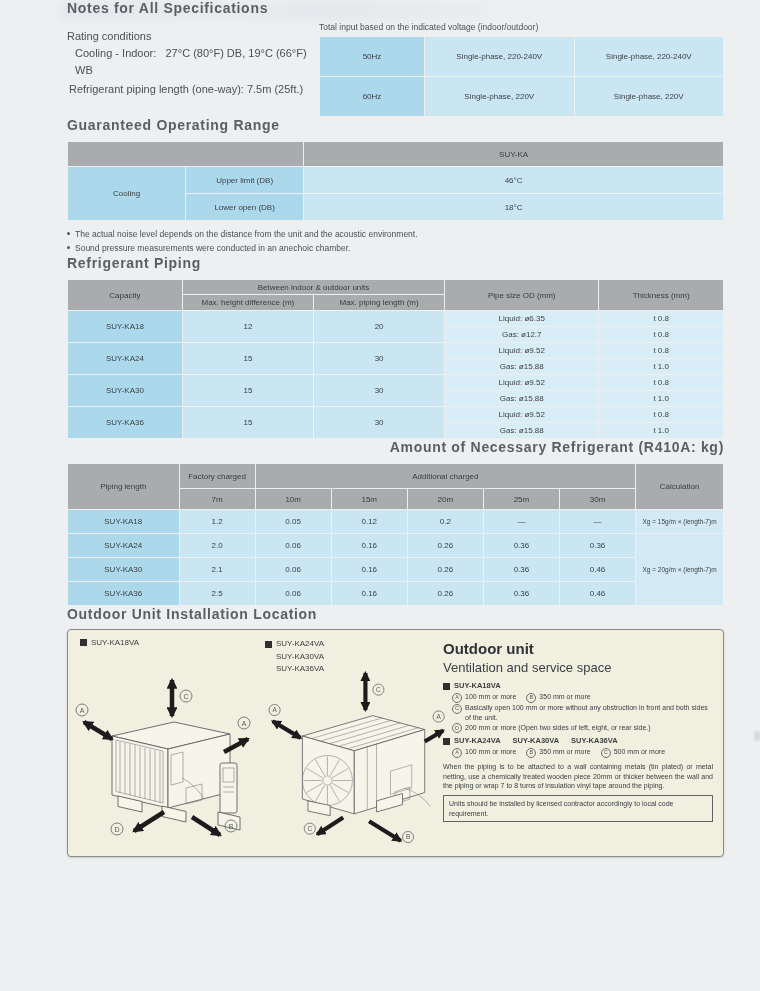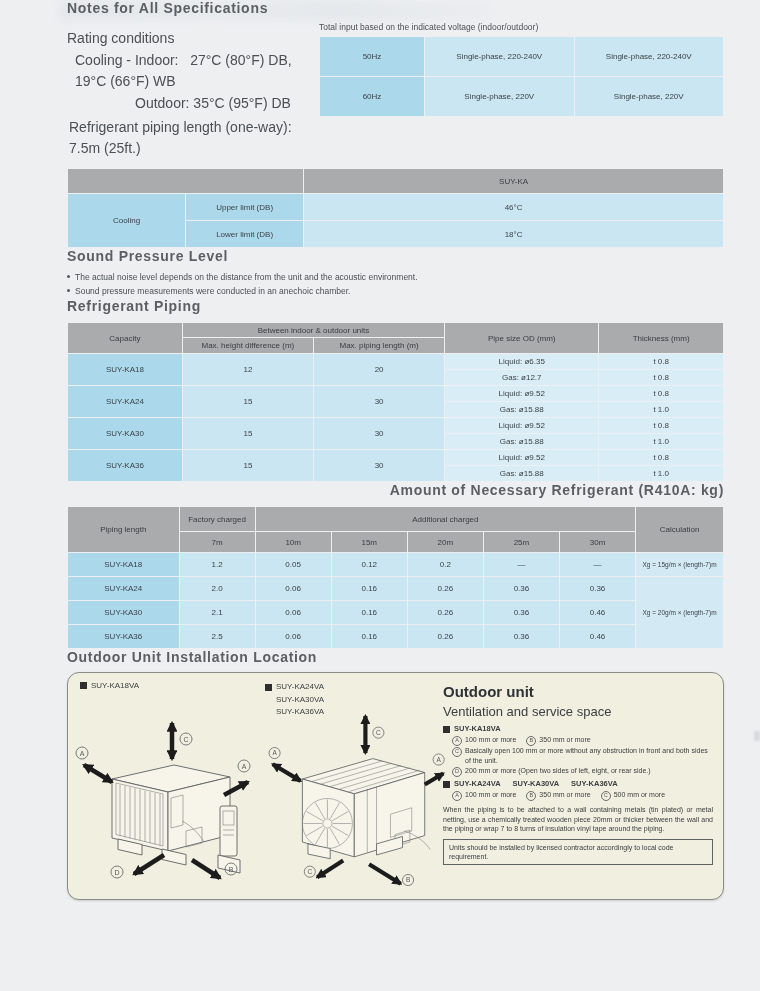--- a/index.html
+++ b/index.html
@@ -12,21 +12,21 @@
   .edge-artifact{position:absolute;right:12px;top:731px;width:6px;height:10px;background:#c9ccce;opacity:.6;border-radius:2px;filter:blur(1px);}
   h2.sec{font-size:14px;font-weight:600;color:#5b5f63;letter-spacing:.7px;margin:0;}
   .h1{margin-top:30px;}
   .h2{margin-top:14px;}
   .h3{margin-top:13px;}
   .h4{margin-top:27px;}
   .h5{margin-top:20px;text-align:right;}
   .h6{margin-top:16px;}
   
   .notes-row{display:flex;margin-top:6px;}
-  .rating{width:252px;font-size:14px;line-height:1.55;color:#4b5054;padding-top:6px;}
+  .rating{width:252px;font-size:11px;line-height:1.55;color:#4b5054;padding-top:6px;}
   .rating .ind1{padding-left:8px;}
   .rating .ind2{padding-left:68px;}
   .rating .ind0{padding-left:2px;margin-top:2px;}
   .vt-wrap{flex:1;}
   .tcap{font-size:8.5px;color:#4b5054;margin:0 0 4px 0;}
   
   table{width:100%;border-collapse:collapse;font-size:8px;color:#3e4347;table-layout:fixed;}
   th,td{border:1px solid #edeff1;text-align:center;vertical-align:middle;font-weight:normal;padding:0 2px;}
   .gray{background:#a9abad;color:#393e41;}
   .bmed{background:#abd8ea;}
@@ -35,21 +35,21 @@
   .voltage tr.hd{height:27px;} .voltage tr.dt{height:40px;}
   .range tr.hd{height:25px;} .range tr.dt{height:27px;}
   .piping tr.hd1{height:15px;} .piping tr.hd2{height:16px;} .piping tr.sub{height:16px;}
   .amount tr.hd1{height:25px;} .amount tr.hd2{height:21px;} .amount tr.dt{height:24px;}
   .amount td.calc{font-size:6.5px;white-space:nowrap;background:#d3eaf5;padding:0 1px;} .mt8{margin-top:8px;}
   
   .bullets{margin-top:7px;font-size:8.5px;line-height:1.6;color:#4b5054;}
   .bullet{display:flex;align-items:baseline;}
   .dot{width:3px;height:3px;border-radius:50%;background:#55595c;margin-right:5px;flex:0 0 auto;position:relative;top:-2px;}
   
-  .panel{position:relative;margin-top:7px;width:655px;height:226px;background:#f1efe0;border:1px solid #8a8c88;border-radius:12px;box-shadow:0 1px 2px rgba(0,0,0,.15);}
+  .panel{position:relative;margin-top:7px;width:655px;height:226px;background:#f1efe0;border:1px solid #8a8c88;border-radius:4px;box-shadow:0 1px 2px rgba(0,0,0,.15);}
   .sq{display:inline-block;width:7px;height:7px;background:#2f2f2f;margin-right:4px;flex:0 0 auto;}
   .diag-label{position:absolute;font-size:8px;color:#3c4043;display:flex;align-items:center;}
   .lbl-stack{position:absolute;font-size:8px;color:#3c4043;line-height:1.55;}
   .lbl-stack .first{display:flex;align-items:center;}
   .lbl-stack .rest{padding-left:11px;}
   .svg1{position:absolute;left:2px;top:30px;}
   .svg2{position:absolute;left:190px;top:30px;}
   .info{position:absolute;left:375px;top:9px;width:270px;font-size:7px;line-height:1.35;color:#3c4043;}
   .info .title{font-size:15px;font-weight:bold;color:#2f3336;}
   .info .subtitle{font-size:13px;margin-bottom:4px;}
@@ -74,21 +74,20 @@
   <div class="ghost"></div>
   <div class="edge-artifact"></div>
 
   <div class="content">
 
     <h2 class="sec h1">Notes for All Specifications</h2>
     <div class="notes-row">
       <div class="rating">
         <div>Rating conditions</div>
         <div class="ind1"><span>Cooling - Indoor:</span>&nbsp;&nbsp;&nbsp;<span>27°C (80°F) DB, 19°C (66°F) WB</span></div>
-        <div class="ind2">Outdoor: 35°C (95°F) DB</div>
         <div class="ind0">Refrigerant piping length (one-way): 7.5m (25ft.)</div>
       </div>
       <div class="vt-wrap">
         <div class="tcap">Total input based on the indicated voltage (indoor/outdoor)</div>
         <table class="voltage">
           <colgroup>
               <col style="width:26%">
               <col style="width:37%">
               <col style="width:37%">
             </colgroup>
@@ -101,44 +100,44 @@
           <tr class="dt">
             <td class="bmed">60Hz</td>
             <td class="blt">Single-phase, 220V</td>
             <td class="blt">Single-phase, 220V</td>
           </tr>
         </tbody>
           </table>
       </div>
     </div>
 
+    <h2 class="sec h2">Guaranteed Operating Range</h2>
     <table class="range mt8">
       <colgroup>
           <col style="width:18%">
           <col style="width:18%">
           <col style="width:64%">
         </colgroup>
       <tbody>
           <tr class="hd">
         <th class="gray" colspan="2"></th>
         <th class="gray">SUY-KA</th>
       </tr>
       <tr class="dt">
         <td class="bmed" rowspan="2">Cooling</td>
         <td class="bmed">Upper limit (DB)</td>
         <td class="blt">46°C</td>
       </tr>
       <tr class="dt">
-        <td class="bmed">Lower limit (DB)</td>
+        <td class="bmed">Lower open (DB)</td>
         <td class="blt">18°C</td>
       </tr>
     </tbody>
       </table>
 
-    <h2 class="sec h3">Sound Pressure Level</h2>
     <div class="bullets">
       <div class="bullet">
           <span class="dot"></span>
           <span>The actual noise level depends on the distance from the unit and the acoustic environment.</span>
         </div>
       <div class="bullet">
           <span class="dot"></span>
           <span>Sound pressure measurements were conducted in an anechoic chamber.</span>
         </div>
     </div>

